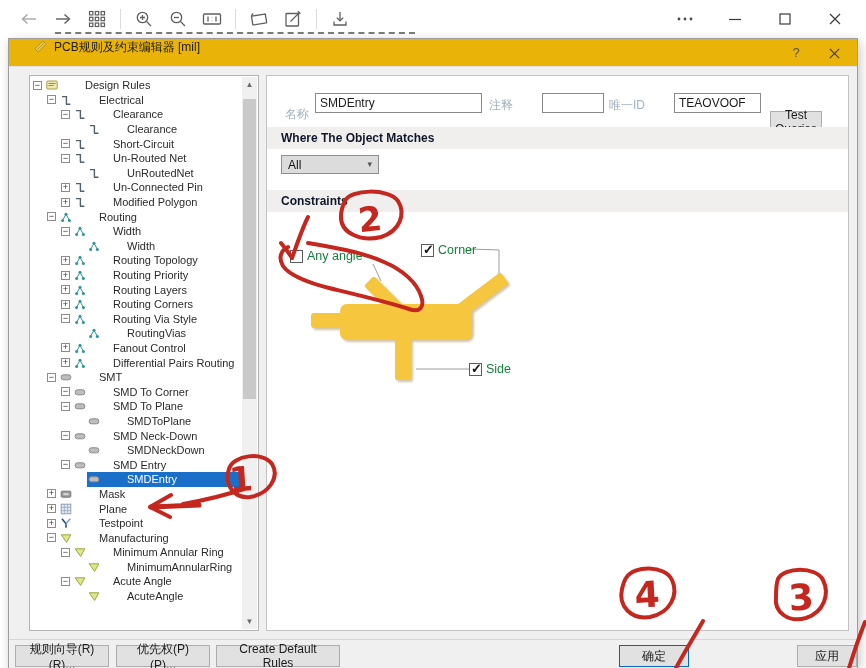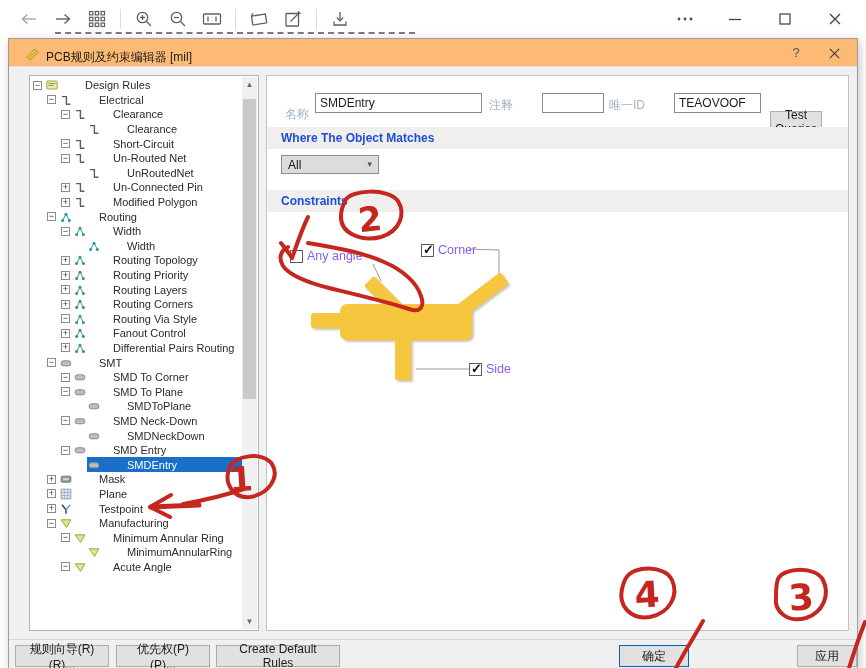--- a/index.html
+++ b/index.html
@@ -11,22 +11,22 @@
   .tb-left{position:absolute;left:12px;top:7px;display:flex;align-items:center;}
   .tbi{width:24px;height:24px;display:flex;align-items:center;justify-content:center;margin:0 5px;}
   .tbi svg{display:block;}
   .tb-sep{width:1px;height:20px;background:#dcdcdc;margin:0 6px;}
   .tb-right{position:absolute;right:14px;top:7px;display:flex;align-items:center;gap:16px;}
   .dash-line{position:absolute;left:55px;top:32px;width:360px;height:0;border-top:2px dashed #4f4f4f;opacity:.75;}
 
   
   .dialog{position:absolute;left:8px;top:38px;width:850px;height:630px;background:#f0f0f0;
     border:1px solid #9d9d9d;box-shadow:2px 3px 10px rgba(0,0,0,.22);}
-  .dlg-titlebar{position:absolute;left:0;top:0;width:100%;height:28px;background:#fdba74;
-    border-bottom:1px solid #e3e3e3;display:flex;align-items:flex-end;padding-left:16px;}
+  .dlg-titlebar{position:absolute;left:0;top:0;width:100%;height:28px;background:#eab308;
+    border-bottom:1px solid #e3e3e3;display:flex;align-items:flex-start;padding-left:24px;}
   .dlg-title{font-size:12px;color:#1b1b1b;margin-left:6px;}
   .dlg-help{position:absolute;right:52px;top:5px;width:18px;height:18px;text-align:center;
     font-size:13px;color:#555;line-height:18px;}
   .dlg-close{position:absolute;right:14px;top:5px;width:18px;height:18px;display:flex;align-items:center;justify-content:center;}
 
   
   .tree-panel{position:absolute;left:20px;top:36px;width:230px;height:556px;background:#fff;
     border:1px solid #b3b3b3;}
   .tree-rows{position:absolute;left:1px;top:2px;right:16px;bottom:1px;overflow:hidden;}
   .trow{display:flex;align-items:center;height:14.6px;font-size:11px;color:#2b2b2b;
@@ -47,34 +47,34 @@
   
   .right-panel{position:absolute;left:257px;top:36px;width:583px;height:556px;background:#fff;
     border:1px solid #c3c3c3;}
   .fld-label{position:absolute;font-size:12px;color:#a2b3c1;}
   .fld{position:absolute;height:20px;border:1px solid #8a8a8a;background:#fff;font-size:12px;
     padding:0 4px;font-family:"Liberation Sans",sans-serif;color:#1c1c1c;}
   .btn{background:#e1e1e1;border:1px solid #adadad;font-size:12px;color:#1c1c1c;
     font-family:"Liberation Sans",sans-serif;display:flex;align-items:center;justify-content:center;}
   .test-queries{position:absolute;left:503px;top:35px;width:52px;height:21px;}
   .band{position:absolute;left:0;width:100%;height:22px;background:#f1efee;display:flex;
-    align-items:center;padding-left:14px;font-size:12px;font-weight:bold;color:#1d4ed8;}
+    align-items:center;padding-left:14px;font-size:12px;font-weight:bold;color:#0f172a;}
   .scope-dd{position:absolute;left:14px;top:79px;width:98px;height:19px;background:#dcdcdc;
     border:1px solid #8f8f8f;display:flex;align-items:center;font-size:12px;color:#111;
     padding-left:6px;}
   .scope-dd .chev{position:absolute;right:6px;top:3px;font-size:9px;color:#555;}
 
   .constraint-canvas{position:absolute;left:0;top:136px;width:581px;height:418px;background:#fff;}
   .pad-svg{position:absolute;left:0;top:0;}
   .pad-shape{filter:drop-shadow(2px 2.5px 1px rgba(120,85,10,.35));}
   .cb{position:absolute;display:flex;align-items:center;gap:4px;}
   .cbbox{width:13px;height:13px;border:1px solid #5c5c5c;background:#fff;position:relative;flex:none;}
   .cbbox.checked::after{content:"\2713";position:absolute;left:1px;top:-3px;font-size:13px;
     color:#111;font-weight:bold;}
-  .cblabel{font-size:12.5px;color:#8b5cf6;}
+  .cblabel{font-size:12.5px;color:#15803d;}
 
   
   .footer{position:absolute;left:0;top:600px;width:100%;height:30px;background:#f0f0f0;
     border-top:1px solid #d6d6d6;}
   .fbtn{position:absolute;top:5px;height:22px;}
   .fb-l0{left:6px;width:94px;}
   .fb-l1{left:107px;width:94px;}
   .fb-l2{left:207px;width:124px;}
   .fb-r0{left:610px;width:70px;border:1px solid #0067b8;}
   .fb-r1{left:703px;width:60px;margin-top:48px;}
@@ -431,20 +431,35 @@
                 <path d="M2.6 9.4 6 3.2 9.4 9.4" stroke="#2f9494" fill="none" stroke-width="1"></path>
                 <circle cx="2.6" cy="9.4" r="1.5" fill="#2f9494"></circle>
                 <circle cx="6" cy="3.2" r="1.5" fill="#2f9494"></circle>
                 <circle cx="9.4" cy="9.4" r="1.5" fill="#2f9494"></circle>
               </svg>
             </span>
             <span class="tlabel">Routing Via Style</span>
           </span>
         </div>
         <div class="trow">
+          <span class="tind" style="width: 42px;"></span>
+          <span class="texp blank"></span>
+          <span class="tsel">
+            <span class="ticon">
+              <svg width="12" height="12" viewBox="0 0 12 12">
+                <path d="M2.6 9.4 6 3.2 9.4 9.4" stroke="#2f9494" fill="none" stroke-width="1"></path>
+                <circle cx="2.6" cy="9.4" r="1.5" fill="#2f9494"></circle>
+                <circle cx="6" cy="3.2" r="1.5" fill="#2f9494"></circle>
+                <circle cx="9.4" cy="9.4" r="1.5" fill="#2f9494"></circle>
+              </svg>
+            </span>
+            <span class="tlabel">RoutingVias</span>
+          </span>
+        </div>
+        <div class="trow">
           <span class="tind" style="width: 28px;"></span>
           <span class="texp">+</span>
           <span class="tsel">
             <span class="ticon">
               <svg width="12" height="12" viewBox="0 0 12 12">
                 <path d="M2.6 9.4 6 3.2 9.4 9.4" stroke="#2f9494" fill="none" stroke-width="1"></path>
                 <circle cx="2.6" cy="9.4" r="1.5" fill="#2f9494"></circle>
                 <circle cx="6" cy="3.2" r="1.5" fill="#2f9494"></circle>
                 <circle cx="9.4" cy="9.4" r="1.5" fill="#2f9494"></circle>
               </svg>
@@ -641,20 +656,32 @@
         <div class="trow">
           <span class="tind" style="width: 28px;"></span>
           <span class="texp">−</span>
           <span class="tsel">
             <span class="ticon">
               <svg width="12" height="12" viewBox="0 0 12 12">
                 <path d="M1.2 2.8h9.6L6.6 10.4z" fill="#dfe78a" stroke="#9aa640"></path>
               </svg>
             </span>
             <span class="tlabel">Acute Angle</span>
+          </span>
+        </div>
+        <div class="trow">
+          <span class="tind" style="width: 42px;"></span>
+          <span class="texp blank"></span>
+          <span class="tsel">
+            <span class="ticon">
+              <svg width="12" height="12" viewBox="0 0 12 12">
+                <path d="M1.2 2.8h9.6L6.6 10.4z" fill="#dfe78a" stroke="#9aa640"></path>
+              </svg>
+            </span>
+            <span class="tlabel">AcuteAngle</span>
           </span>
         </div>
       </div>
     <div class="tree-scroll">
       <div class="ts-arrow" style="top:0">▲</div>
       <div class="ts-thumb"></div>
       <div class="ts-arrow" style="bottom:0">▼</div>
     </div>
   </div>
 

